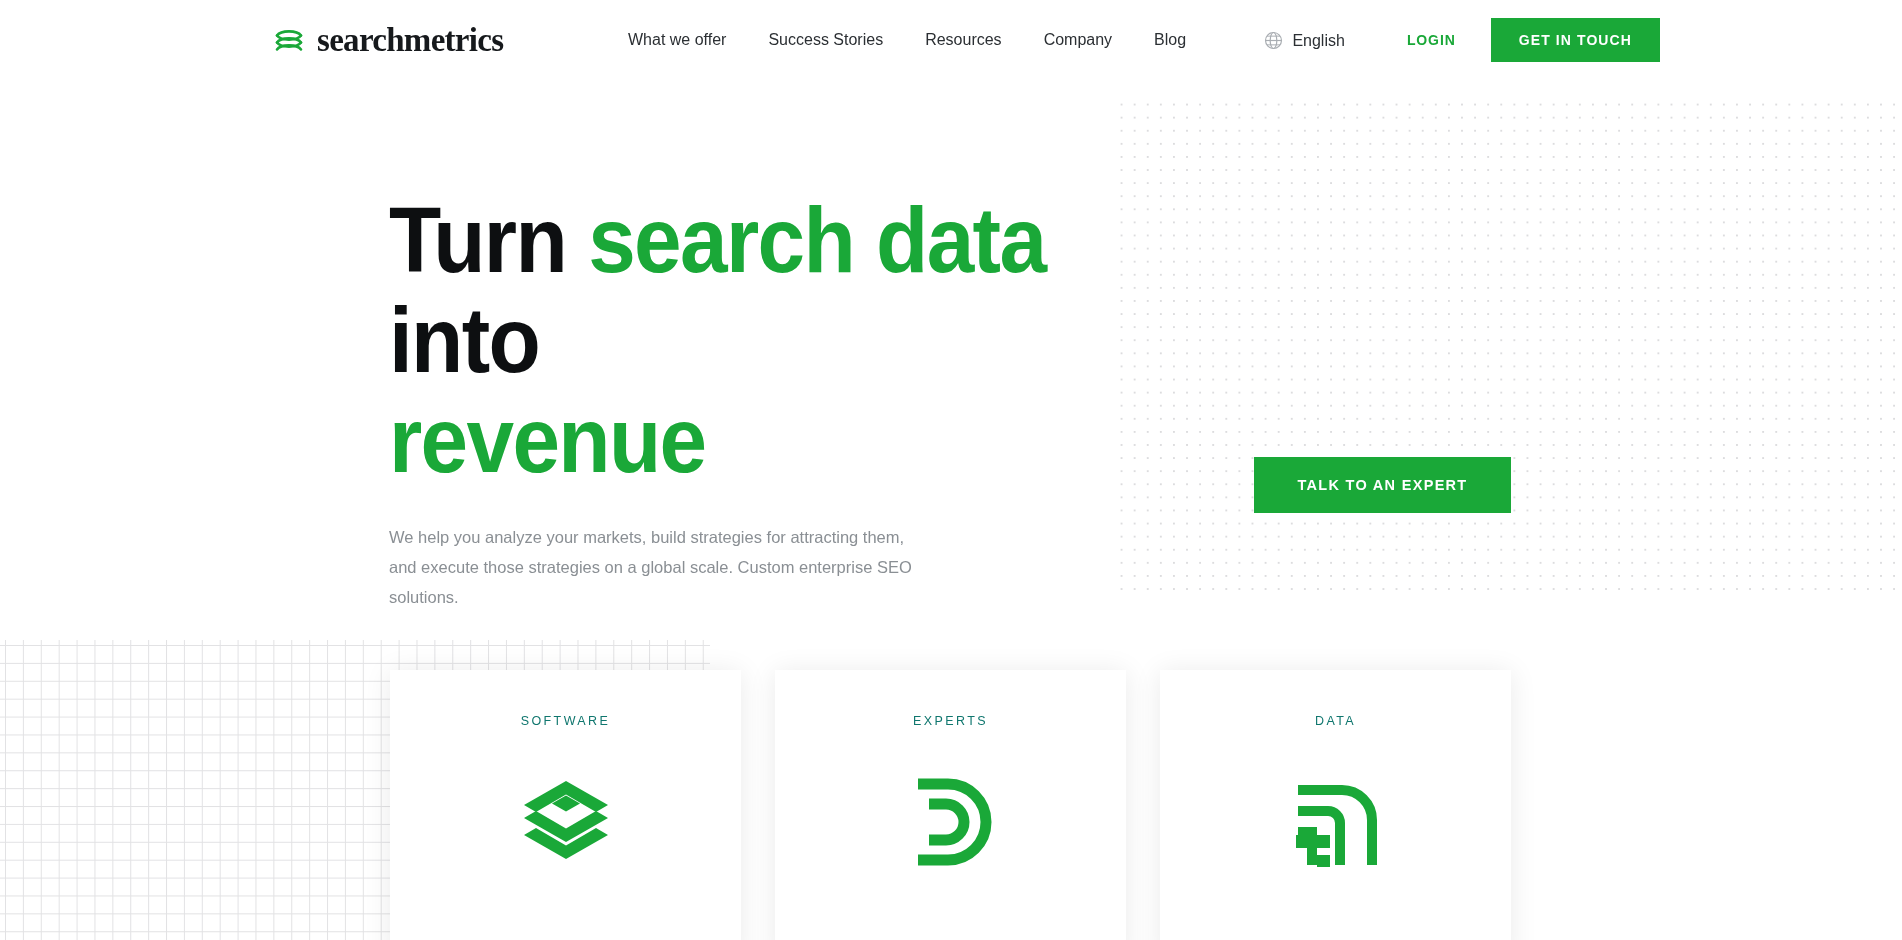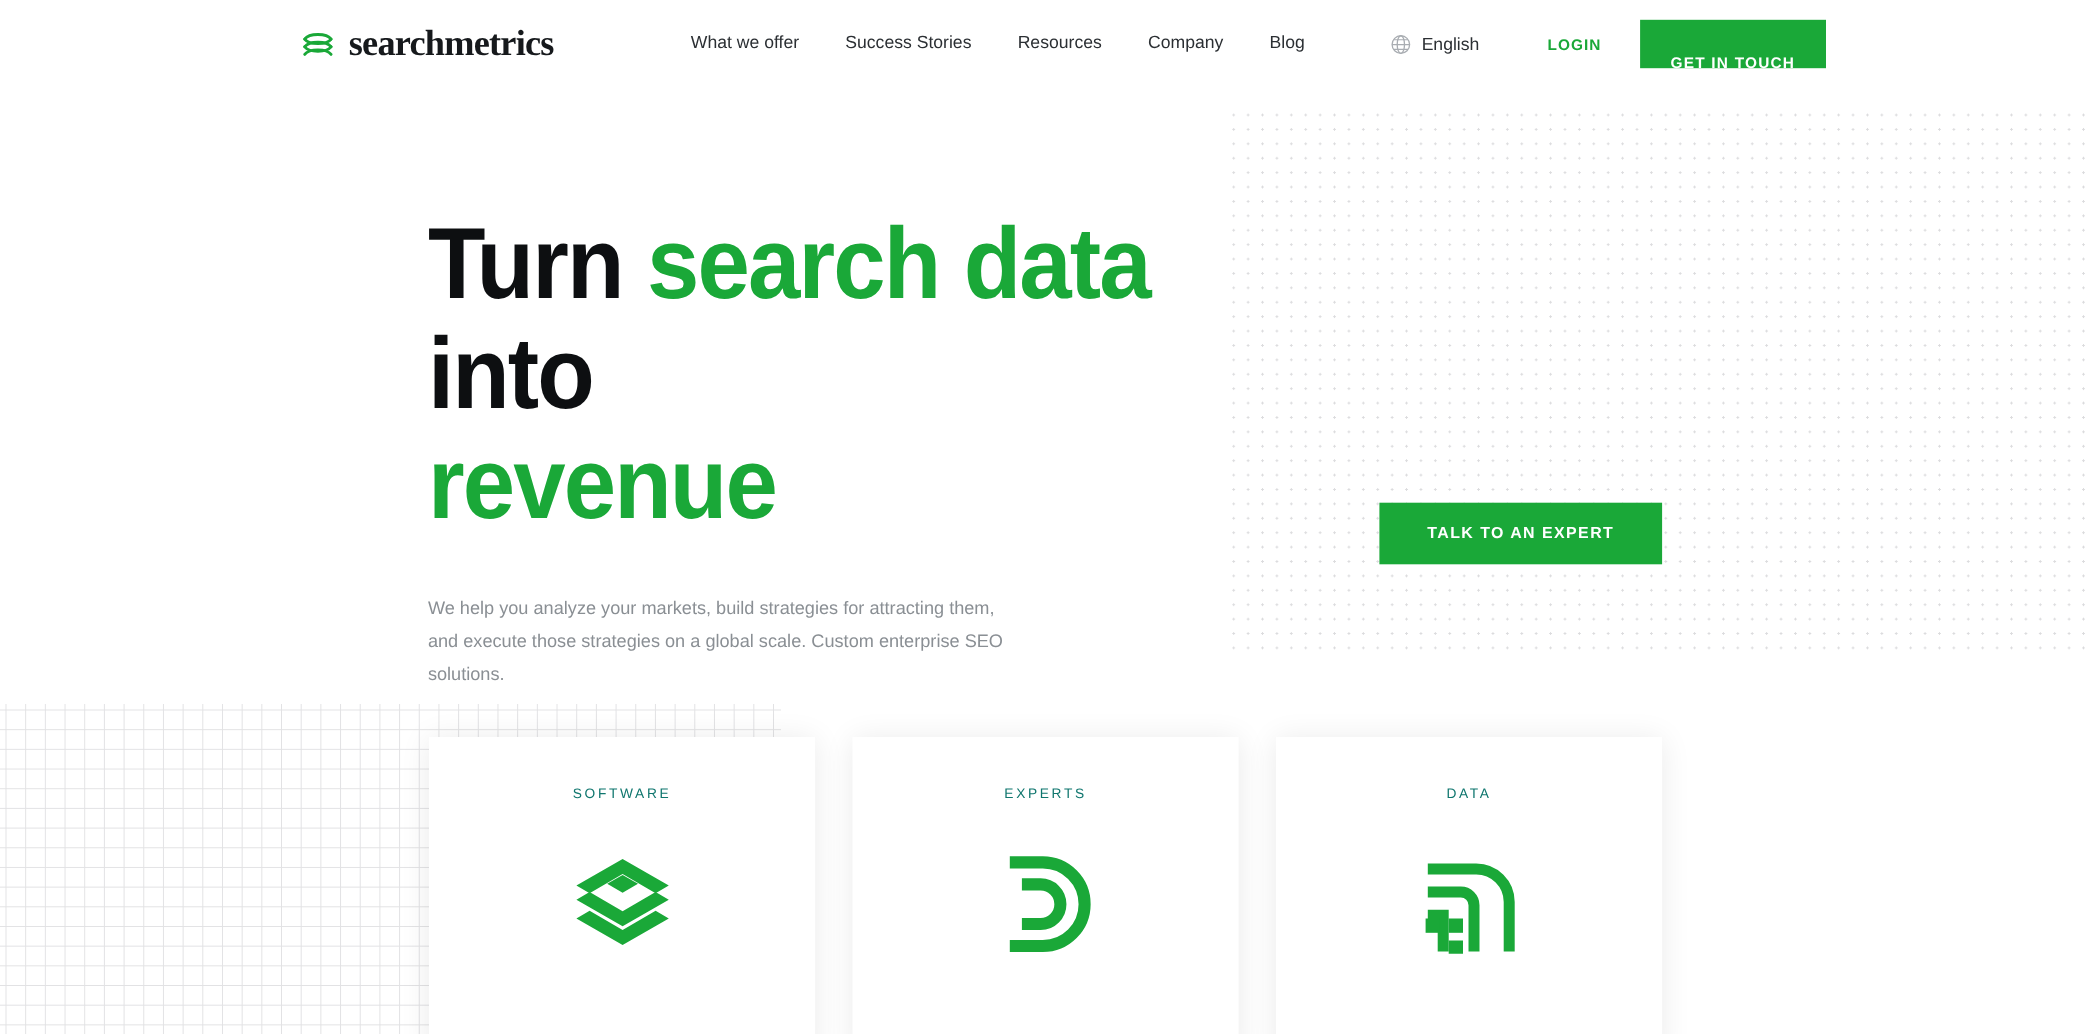--- a/index.html
+++ b/index.html
@@ -88,21 +88,21 @@
     cursor: pointer;
   }
 
   .cta-btn {
     background: #1aa838;
     color: #ffffff;
     border: none;
     font-size: 14px;
     font-weight: 700;
     letter-spacing: 1.1px;
-    padding: 17px 28px;
+    padding: 0 28px;
     height: 44px;
     line-height: 44px;
     cursor: pointer;
     margin-right: 242px;
     font-family: "Liberation Sans", sans-serif;
     white-space: nowrap;
   }
 
   
   .hero { position: absolute; top: 80px; left: 0; width: 1902px; height: 555px; }
@@ -126,21 +126,21 @@
     line-height: 100px;
     font-weight: 700;
     letter-spacing: -1.8px;
     color: #0d0f11;
     transform: scaleX(0.93);
     transform-origin: left center;
   }
   .hero-title .accent { color: #1aa838; }
 
   .hero-sub {
-    margin-top: 48px;
+    margin-top: 32px;
     width: 530px;
     font-size: 16.5px;
     line-height: 30px;
     color: #8a8f94;
   }
 
   .hero-action { position: absolute; left: 1254px; top: 377px; }
   .expert-btn {
     background: #1aa838;
     color: #ffffff;

